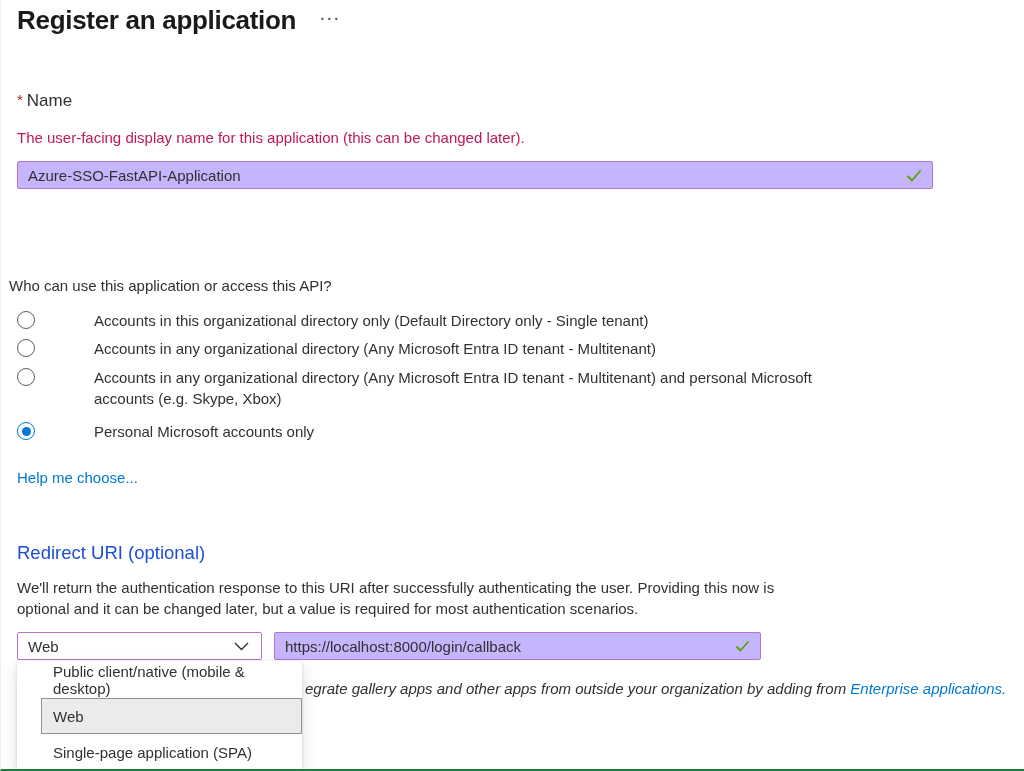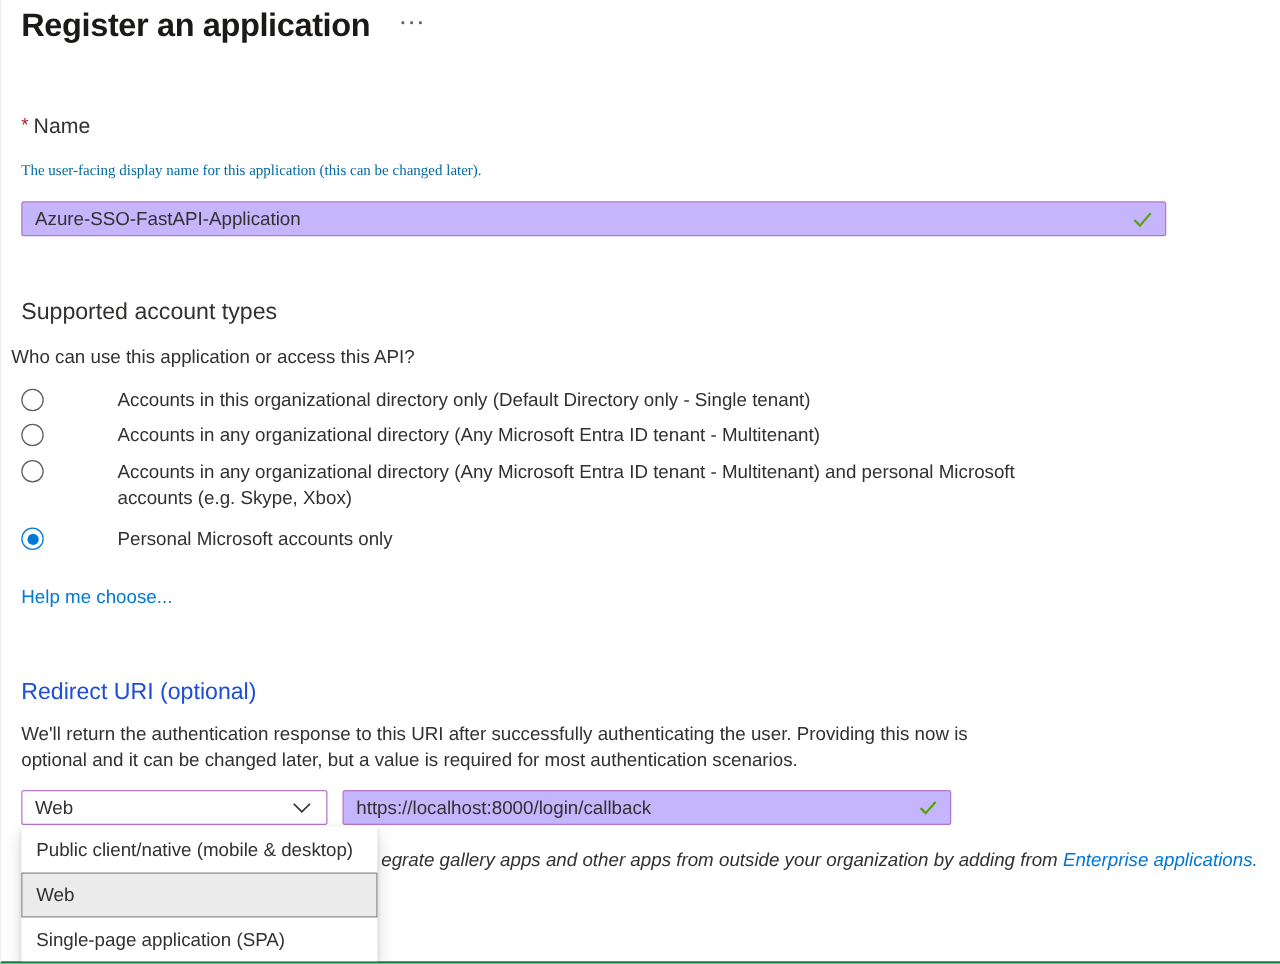--- a/index.html
+++ b/index.html
@@ -25,21 +25,21 @@
   .page-title { font-size: 26px; font-weight: 700; color: #1b1a19; letter-spacing: -0.3px; }
   .ellipsis-icon {
     margin-left: 24px; margin-top: 6px;
     font-size: 15px; color: #605e5c; letter-spacing: 2px; cursor: pointer;
     font-weight: 700; line-height: 1;
   }
 
   
   .name-label-row { position: absolute; top: 91px; left: 16px; font-size: 17px; color: #323130; }
   .required-marker { color: #a4262c; font-size: 15px; margin-right: 4px; vertical-align: 1px; }
-  .name-desc { position: absolute; top: 129px; left: 16px; font-size: 12px; color: #0369a1; font-family: Liberation Serif, serif; }
+  .name-desc { position: absolute; top: 129px; left: 16px; font-size: 15px; color: #be185d; }
 
   .text-field {
     position: absolute;
     display: flex; align-items: center;
     background: #c4b5fd;
     border: 1.5px solid #b774c9;
     border-radius: 2px;
   }
   .text-field input {
     flex: 1 1 auto;
@@ -109,20 +109,21 @@
   .bg-text a { color: #0078d4; text-decoration: none; cursor: pointer; }
 
   
   .dropdown-menu {
     position: absolute; top: 661px; left: 16px;
     width: 285px; height: 110px;
     background: #fff;
     box-shadow: 0 6px 14px rgba(0,0,0,0.14), 0 1px 3px rgba(0,0,0,0.12);
     z-index: 10;
     padding-top: 1px;
+    padding-left: 24px;
   }
   .menu-option {
     height: 36px;
     display: flex; align-items: center;
     font-size: 15px; color: #323130;
     padding: 0 11px;
     cursor: pointer;
     border: 1px solid transparent;
   }
   .menu-option.highlighted {
@@ -147,21 +148,20 @@
 
   <div class="text-field name-field">
     <input type="text" value="Azure-SSO-FastAPI-Application" style="">
     <span class="check-icon">
       <svg width="16" height="13" viewBox="0 0 16 13">
           <path d="M1.5 7 L6 11.5 L14.5 1.5" stroke="#57a300" stroke-width="1.8" fill="none"></path>
         </svg>
     </span>
   </div>
 
-  <div class="sat-heading">Supported account types</div>
   <div class="sat-question">Who can use this application or access this API?</div>
 
   <div class="radio-row" style="top:310px;">
     <span class="radio-circle"></span>
     <span class="radio-label">Accounts in this organizational directory only (Default Directory only - Single tenant)</span>
   </div>
 
   <div class="radio-row" style="top:338px;">
     <span class="radio-circle"></span>
     <span class="radio-label">Accounts in any organizational directory (Any Microsoft Entra ID tenant - Multitenant)</span>

